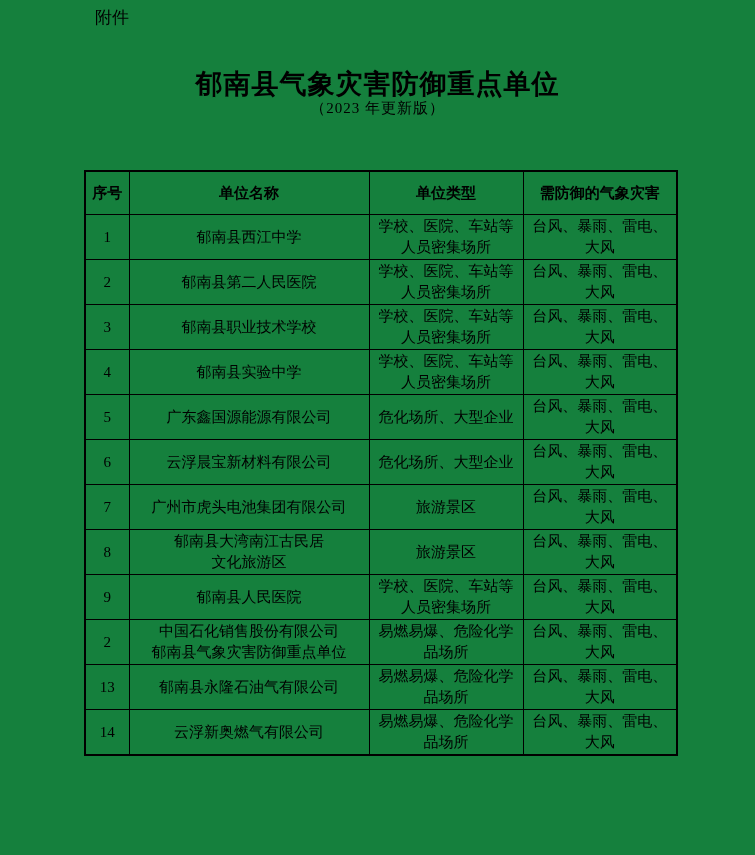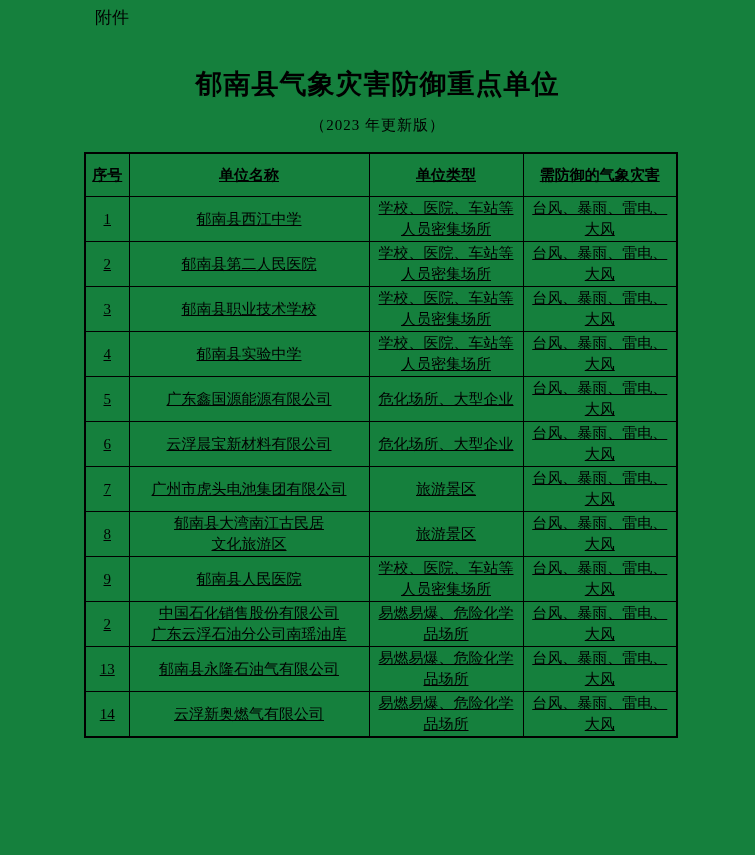--- a/index.html
+++ b/index.html
@@ -25,35 +25,34 @@
     top: 66px;
     width: 100%;
     text-align: center;
     font-size: 27px;
     font-weight: bold;
     letter-spacing: 1px;
   }
   .doc-subtitle {
     position: absolute;
     left: 0;
-    top: 116px;
+    top: 99px;
     width: 100%;
     text-align: center;
     font-size: 15px;
     letter-spacing: 1px;
   }
   table.units {
     position: absolute;
     left: 84px;
-    top: 152px;
+    top: 170px;
     width: 592px;
     border-collapse: collapse;
     table-layout: fixed;
     border: 2px solid #000000;
-    text-decoration: underline;
   }
   table.units th, table.units td {
     border: 1px solid #000000;
     text-align: center;
     vertical-align: middle;
     padding: 1px 2px;
     white-space: pre-line;
     overflow: hidden;
   }
   table.units th {
@@ -164,21 +163,21 @@
       <td>9</td>
       <td>郁南县人民医院</td>
       <td>学校、医院、车站等
 人员密集场所</td>
       <td>台风、暴雨、雷电、
 大风</td>
     </tr>
         <tr>
       <td>2</td>
       <td>中国石化销售股份有限公司
-广东云浮石油分公司南瑶油库</td>
+郁南县气象灾害防御重点单位</td>
       <td>易燃易爆、危险化学
 品场所</td>
       <td>台风、暴雨、雷电、
 大风</td>
     </tr>
         <tr>
       <td>13</td>
       <td>郁南县永隆石油气有限公司</td>
       <td>易燃易爆、危险化学
 品场所</td>

